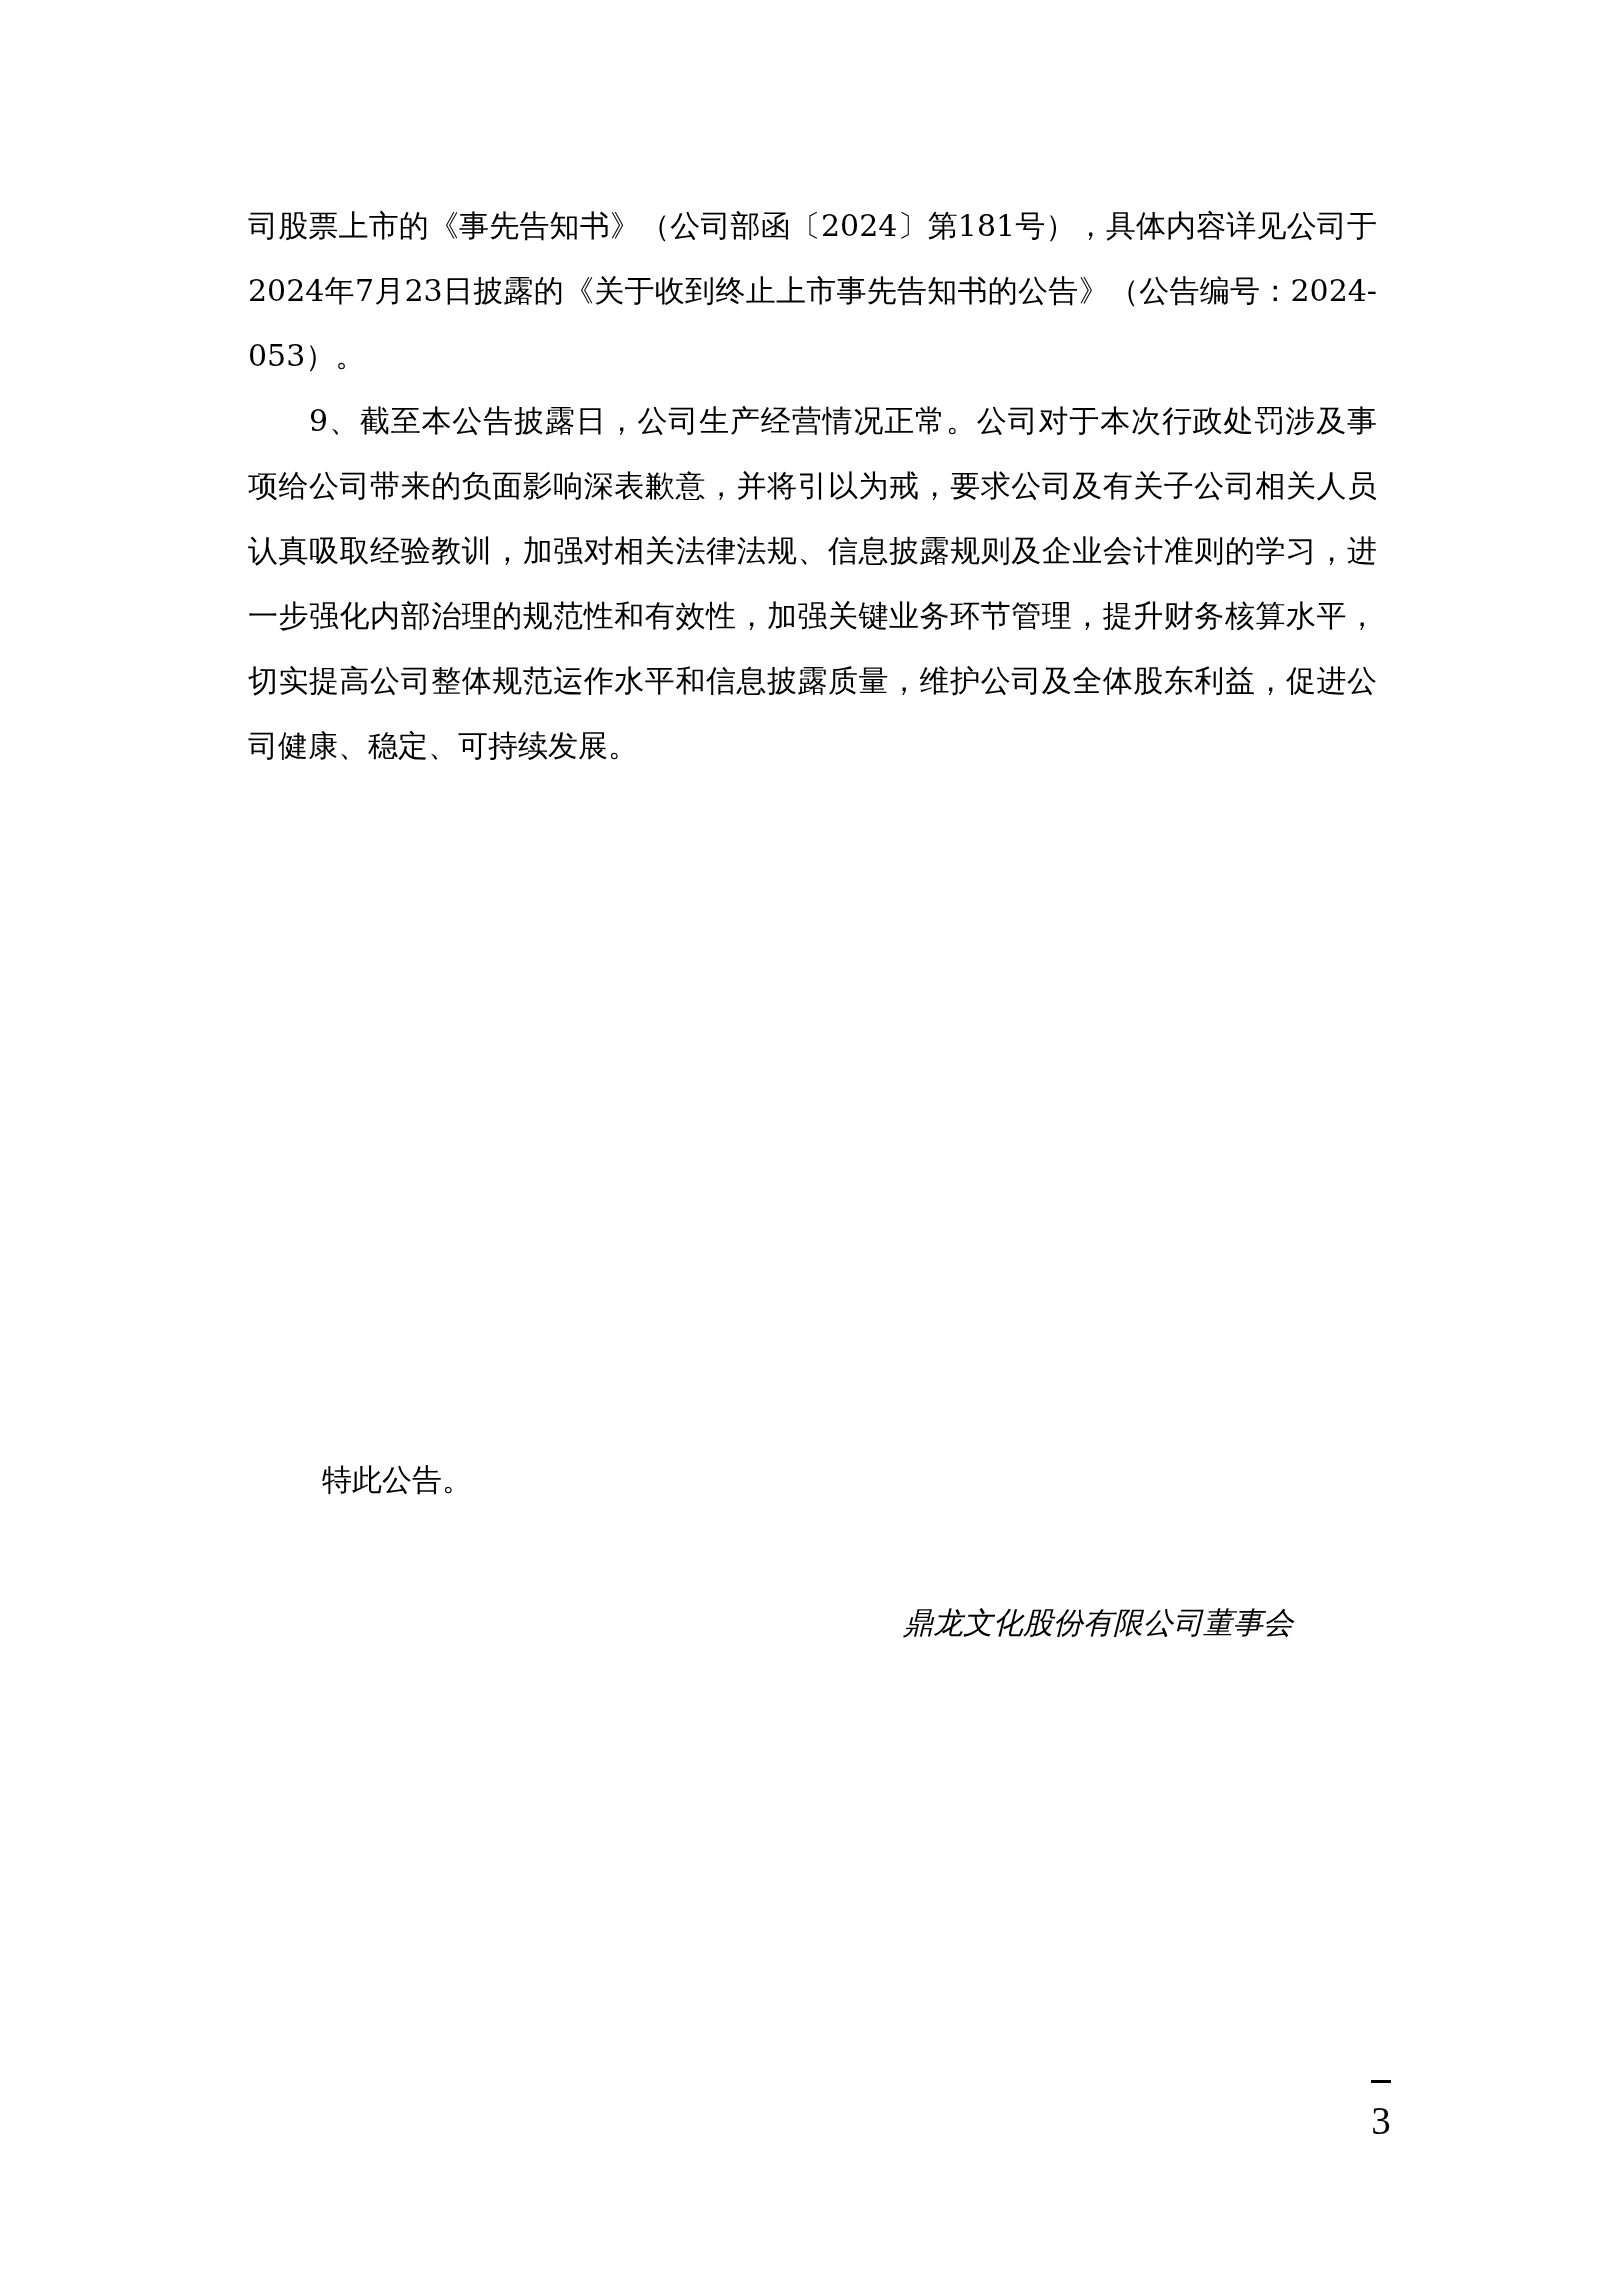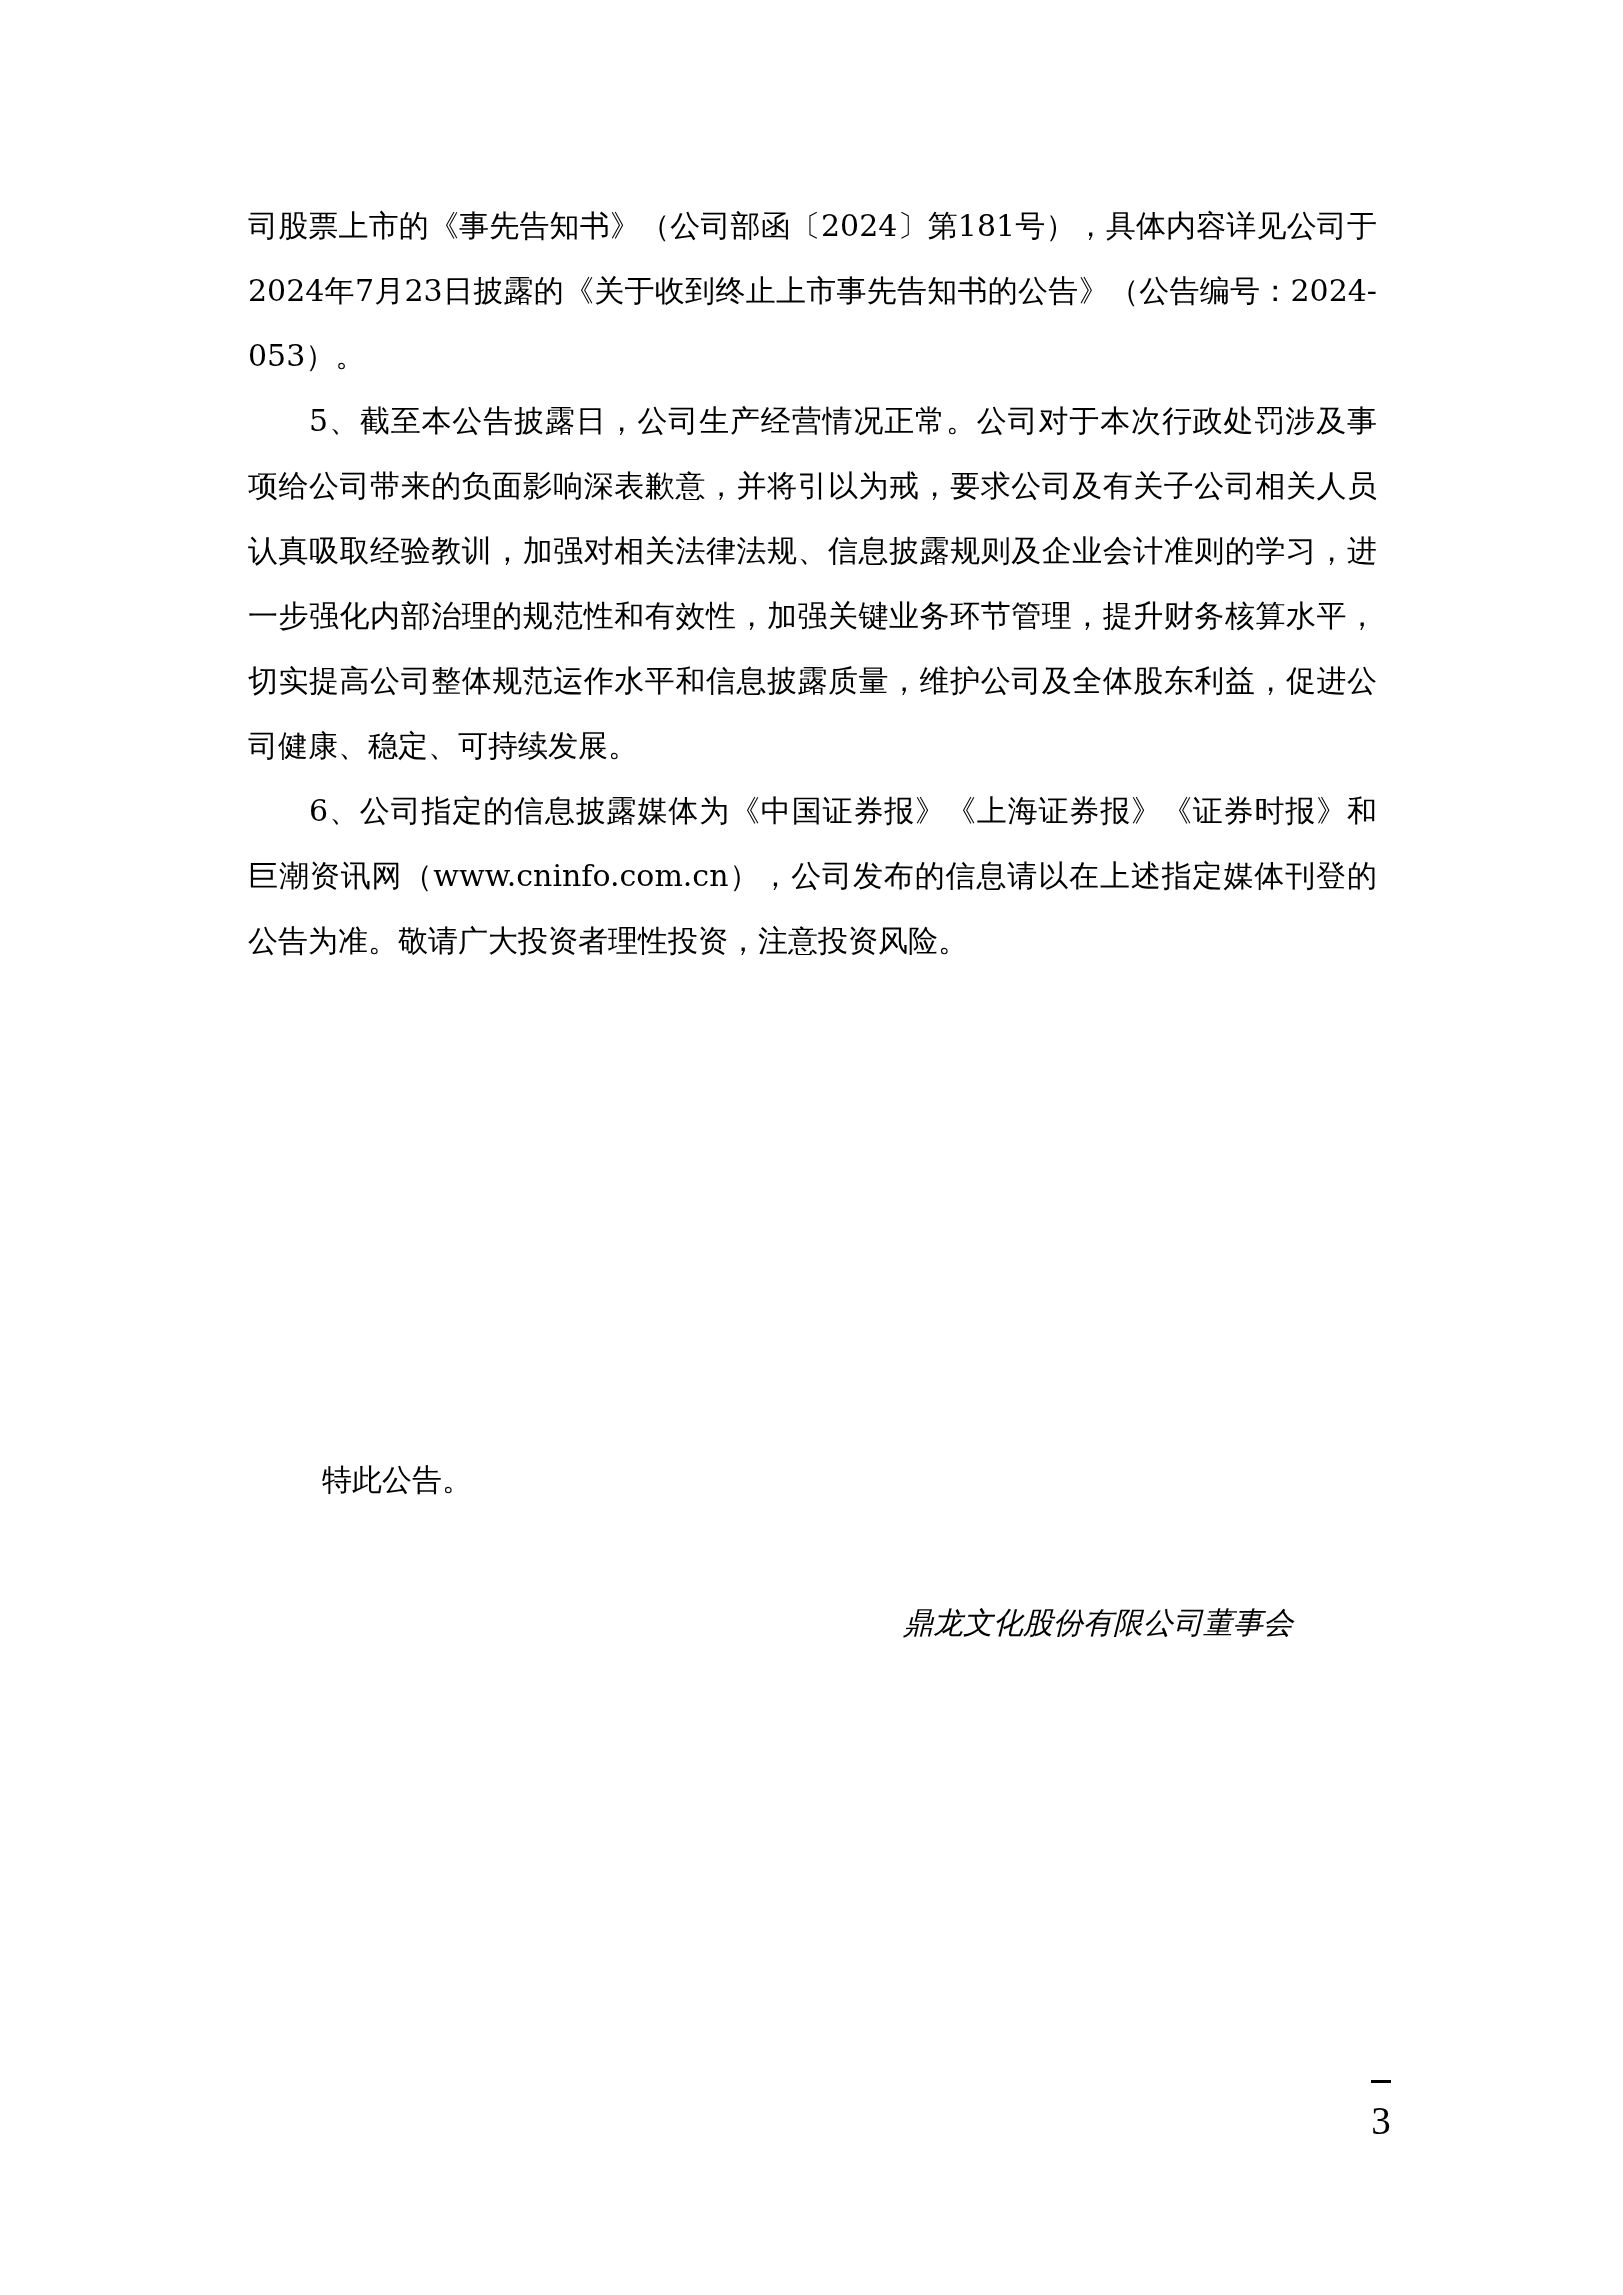--- a/index.html
+++ b/index.html
@@ -87,22 +87,21 @@
       line-height: 42px;
     }
   </style>
 </head>
 <body>
 
 <div class="page">
 
   <div class="body-text">
     <p class="para">司股票上市的《事先告知书》（公司部函〔2024〕第181号），具体内容详见公司于2024年7月23日披露的《关于收到终止上市事先告知书的公告》（公告编号：2024-053）。</p>
-    <p class="para indent">5、截至本公告披露日，公司生产经营情况正常。公司对于本次行政处罚涉及事项给公司带来的负面影响深表歉意，并将引以为戒，要求公司及有关子公司相关人员认真吸取经验教训，加强对相关法律法规、信息披露规则及企业会计准则的学习，进一步强化内部治理的规范性和有效性，加强关键业务环节管理，提升财务核算水平，切实提高公司整体规范运作水平和信息披露质量，维护公司及全体股东利益，促进公司健康、稳定、可持续发展。</p>
-    <p class="para indent">6、公司指定的信息披露媒体为《中国证券报》《上海证券报》《证券时报》和巨潮资讯网（www.cninfo.com.cn），公司发布的信息请以在上述指定媒体刊登的公告为准。敬请广大投资者理性投资，注意投资风险。</p>
+    <p class="para indent">9、截至本公告披露日，公司生产经营情况正常。公司对于本次行政处罚涉及事项给公司带来的负面影响深表歉意，并将引以为戒，要求公司及有关子公司相关人员认真吸取经验教训，加强对相关法律法规、信息披露规则及企业会计准则的学习，进一步强化内部治理的规范性和有效性，加强关键业务环节管理，提升财务核算水平，切实提高公司整体规范运作水平和信息披露质量，维护公司及全体股东利益，促进公司健康、稳定、可持续发展。</p>
   </div>
 
   <p class="closing">特此公告。</p>
 
   <div class="signature">
     <span class="sig-company">鼎龙文化股份有限公司董事会</span>
   </div>
 
   <div class="page-number">
     <span class="page-dash"></span>

